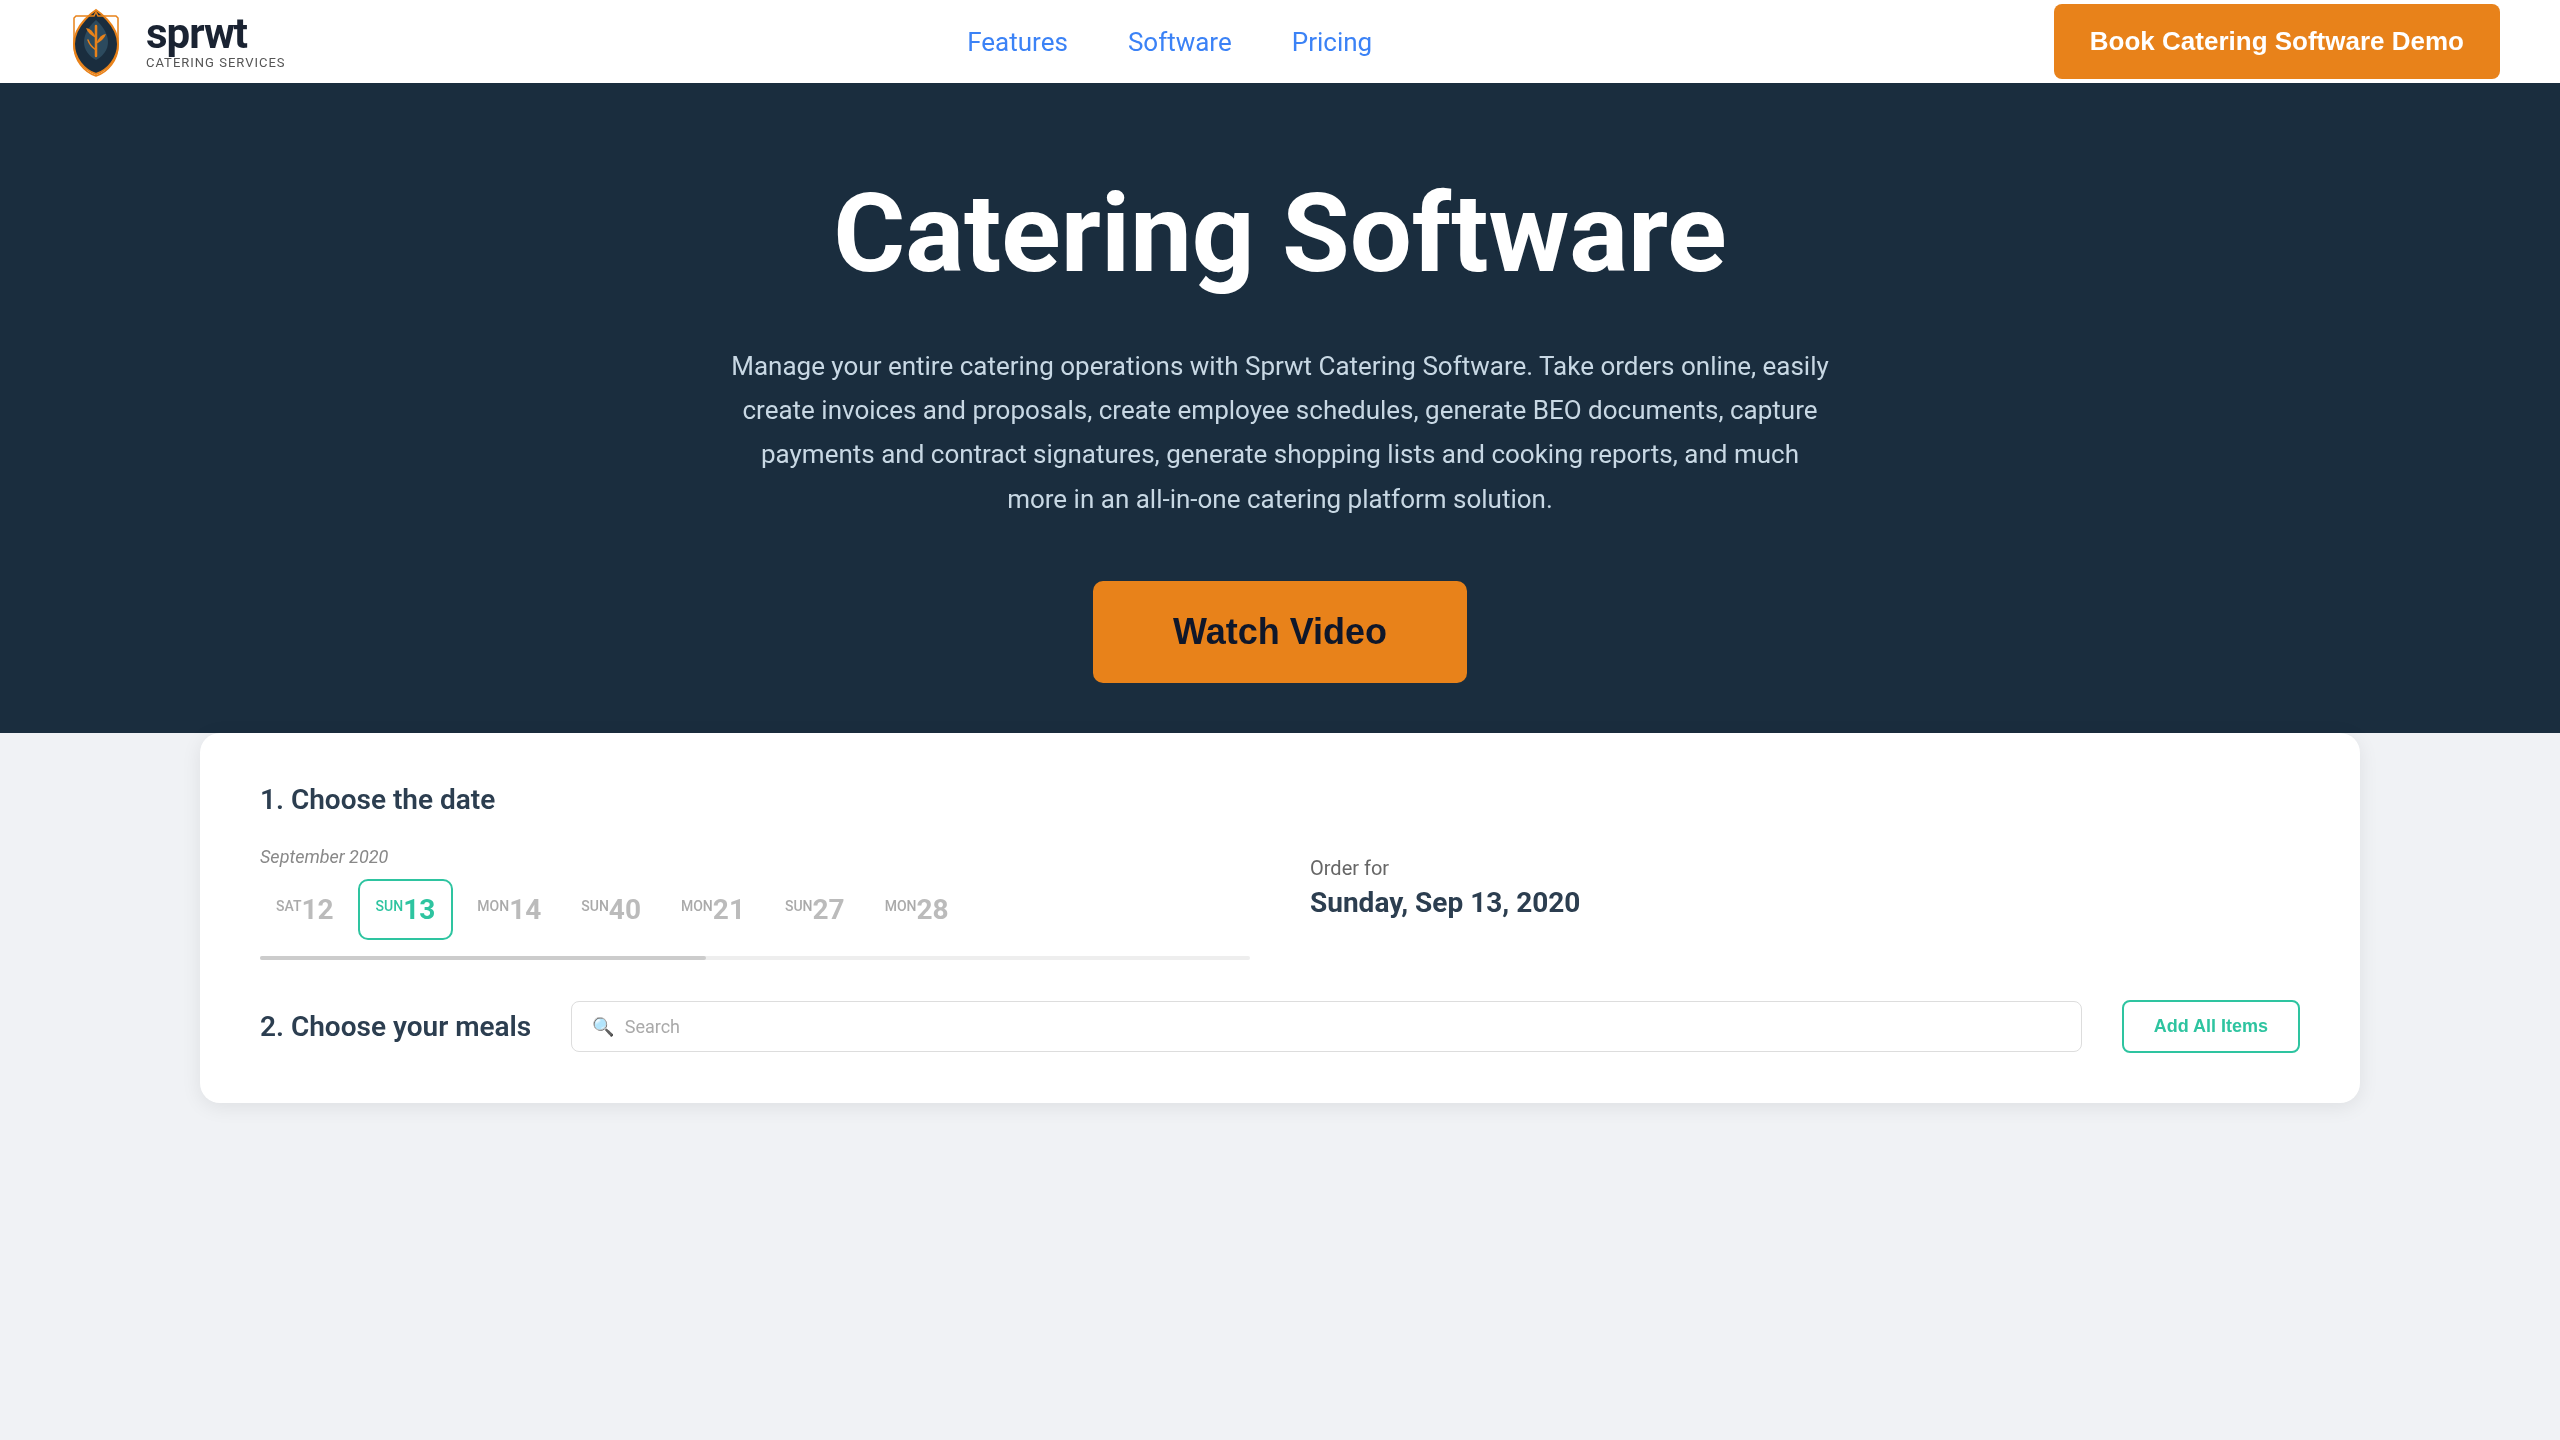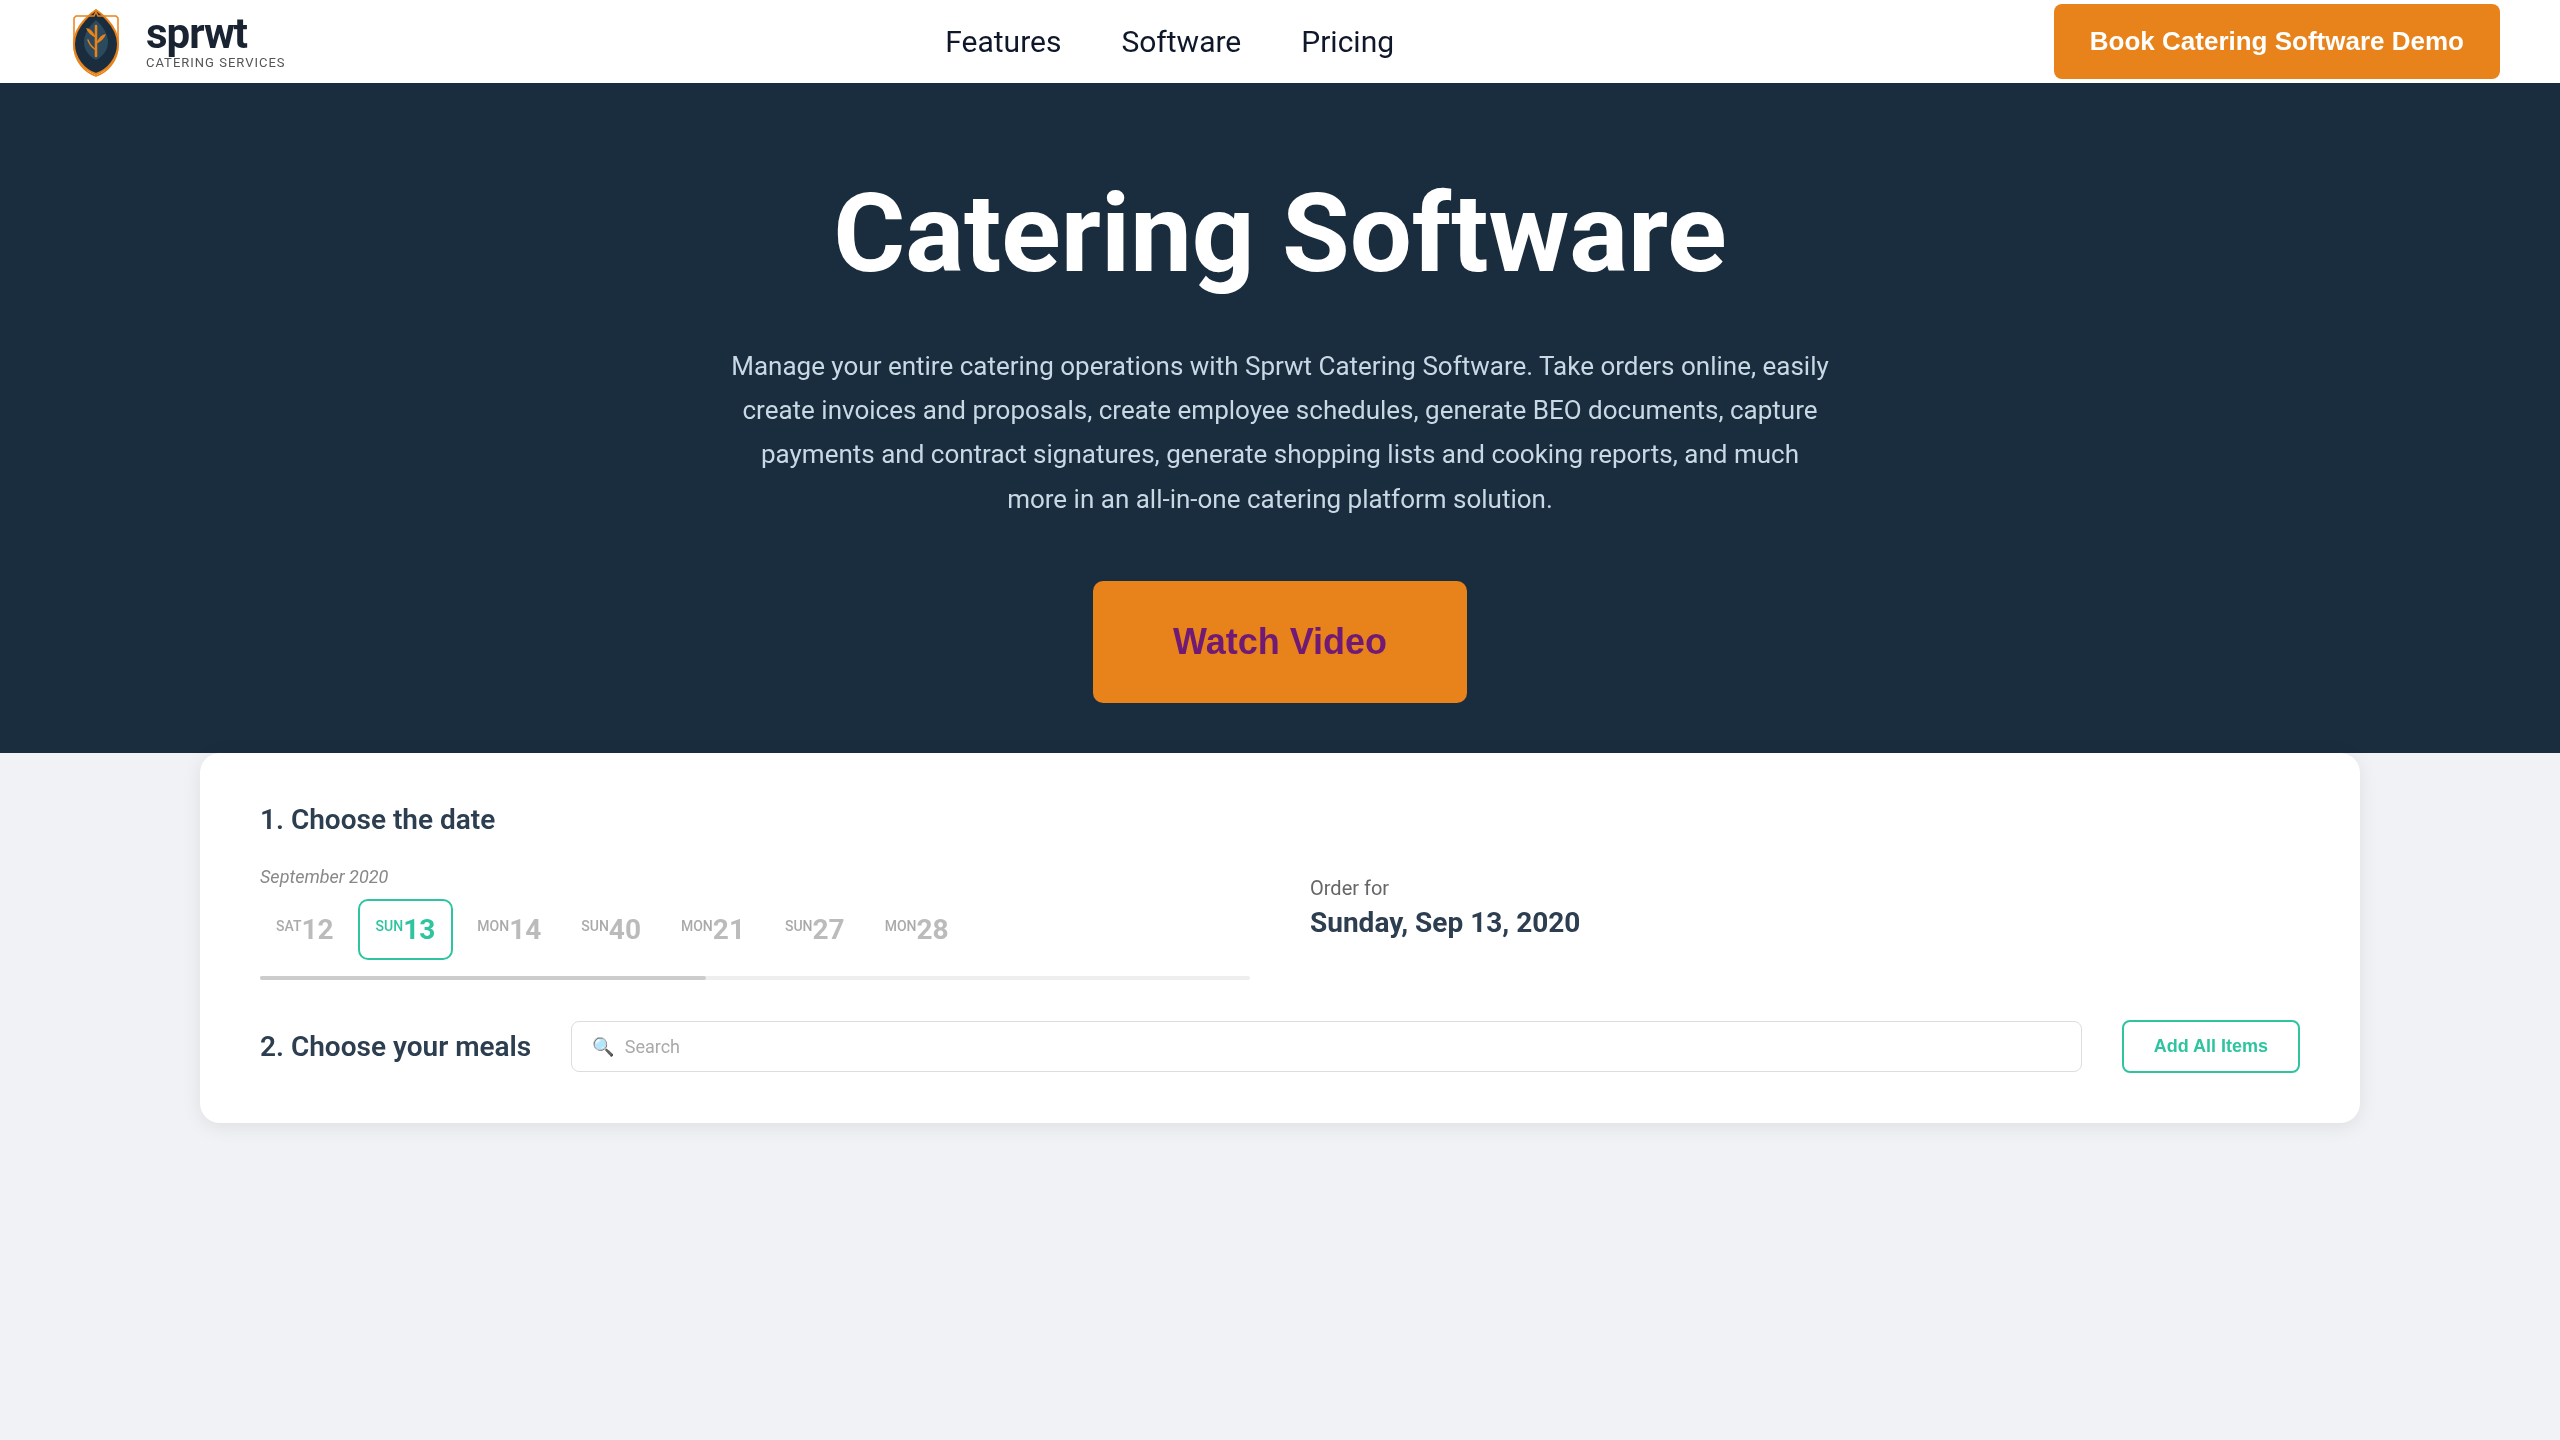--- a/index.html
+++ b/index.html
@@ -40,22 +40,22 @@
       color: #555;
       letter-spacing: 1px;
       text-transform: uppercase;
     }
     .nav {
       display: flex;
       align-items: center;
       gap: 60px;
     }
     .nav-link {
-      font-size: 30px;
-      color: #0f172a;
+      font-size: 26px;
+      color: #3b82f6;
       text-decoration: none;
       font-weight: 400;
       cursor: pointer;
     }
     .book-demo-btn {
       background: #e8821a;
       color: #fff;
       border: none;
       border-radius: 8px;
       padding: 22px 36px;
@@ -81,24 +81,24 @@
     }
     .hero-description {
       font-size: 26px;
       line-height: 1.7;
       color: #c8d8e4;
       max-width: 1100px;
       margin: 0 auto 60px;
     }
     .watch-video-btn {
       background: #e8821a;
-      color: #701a75;
+      color: #0f172a;
       border: none;
       border-radius: 10px;
-      padding: 40px 80px;
+      padding: 30px 80px;
       font-size: 36px;
       font-weight: 600;
       cursor: pointer;
       display: inline-block;
     }
 
     
     .demo-section {
       background: #f0f2f5;
       padding: 0 200px 60px;

